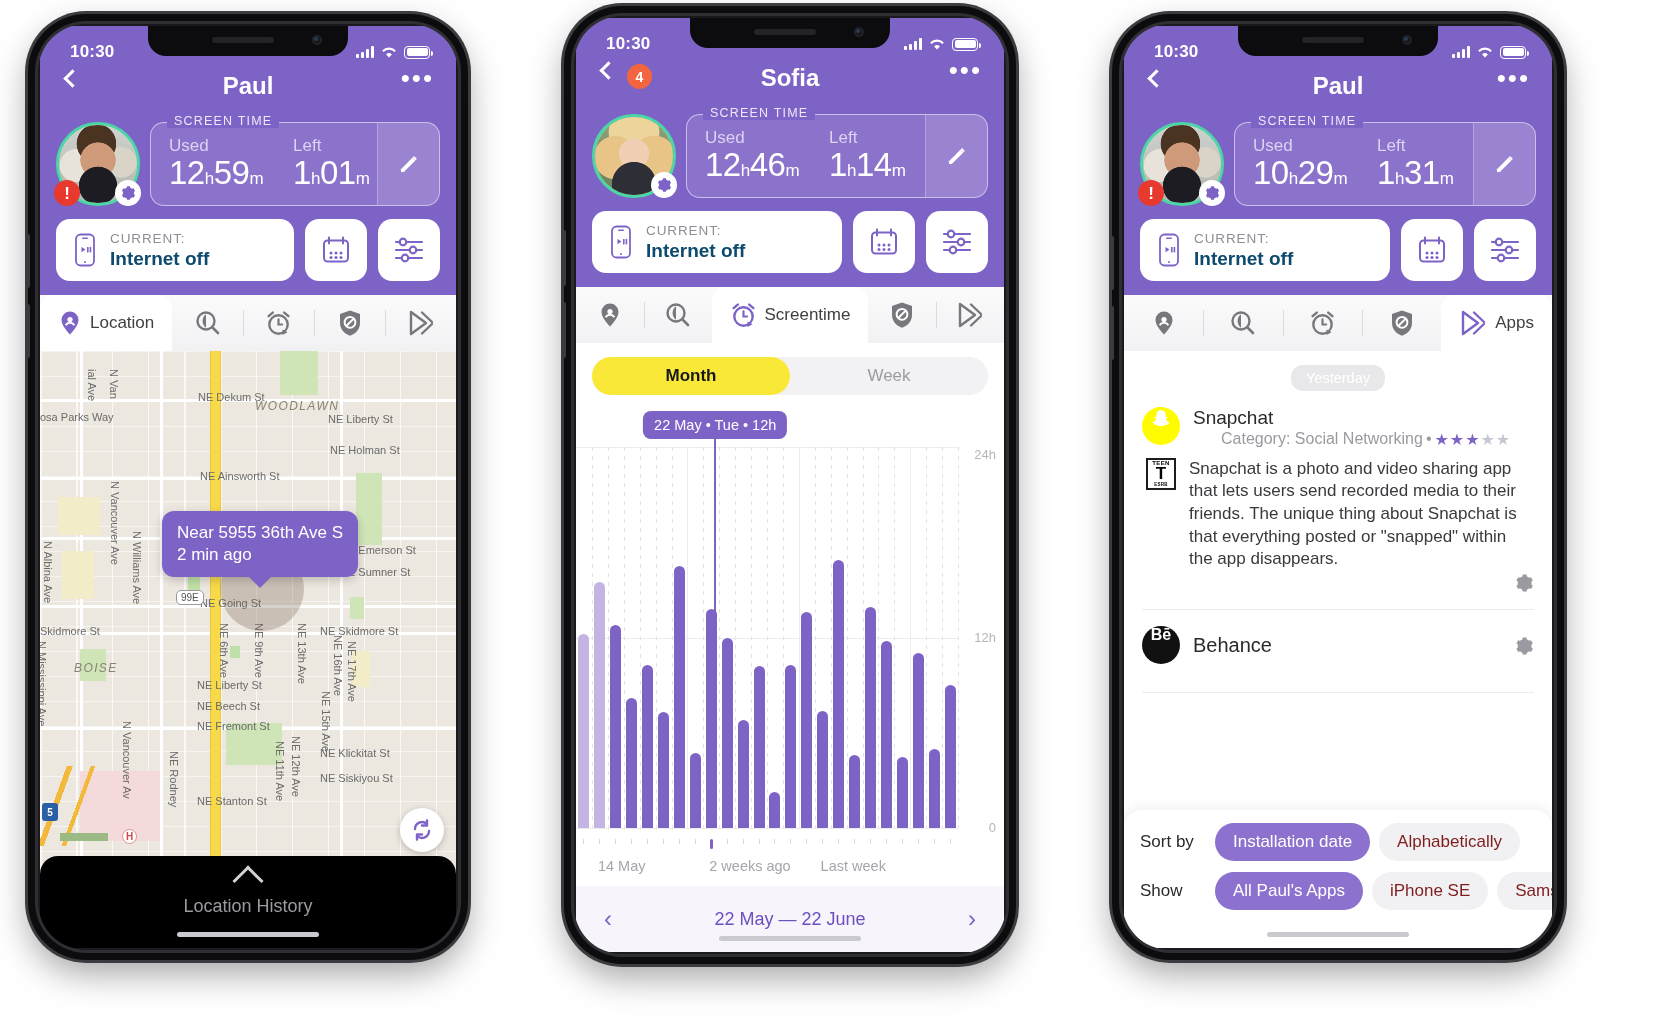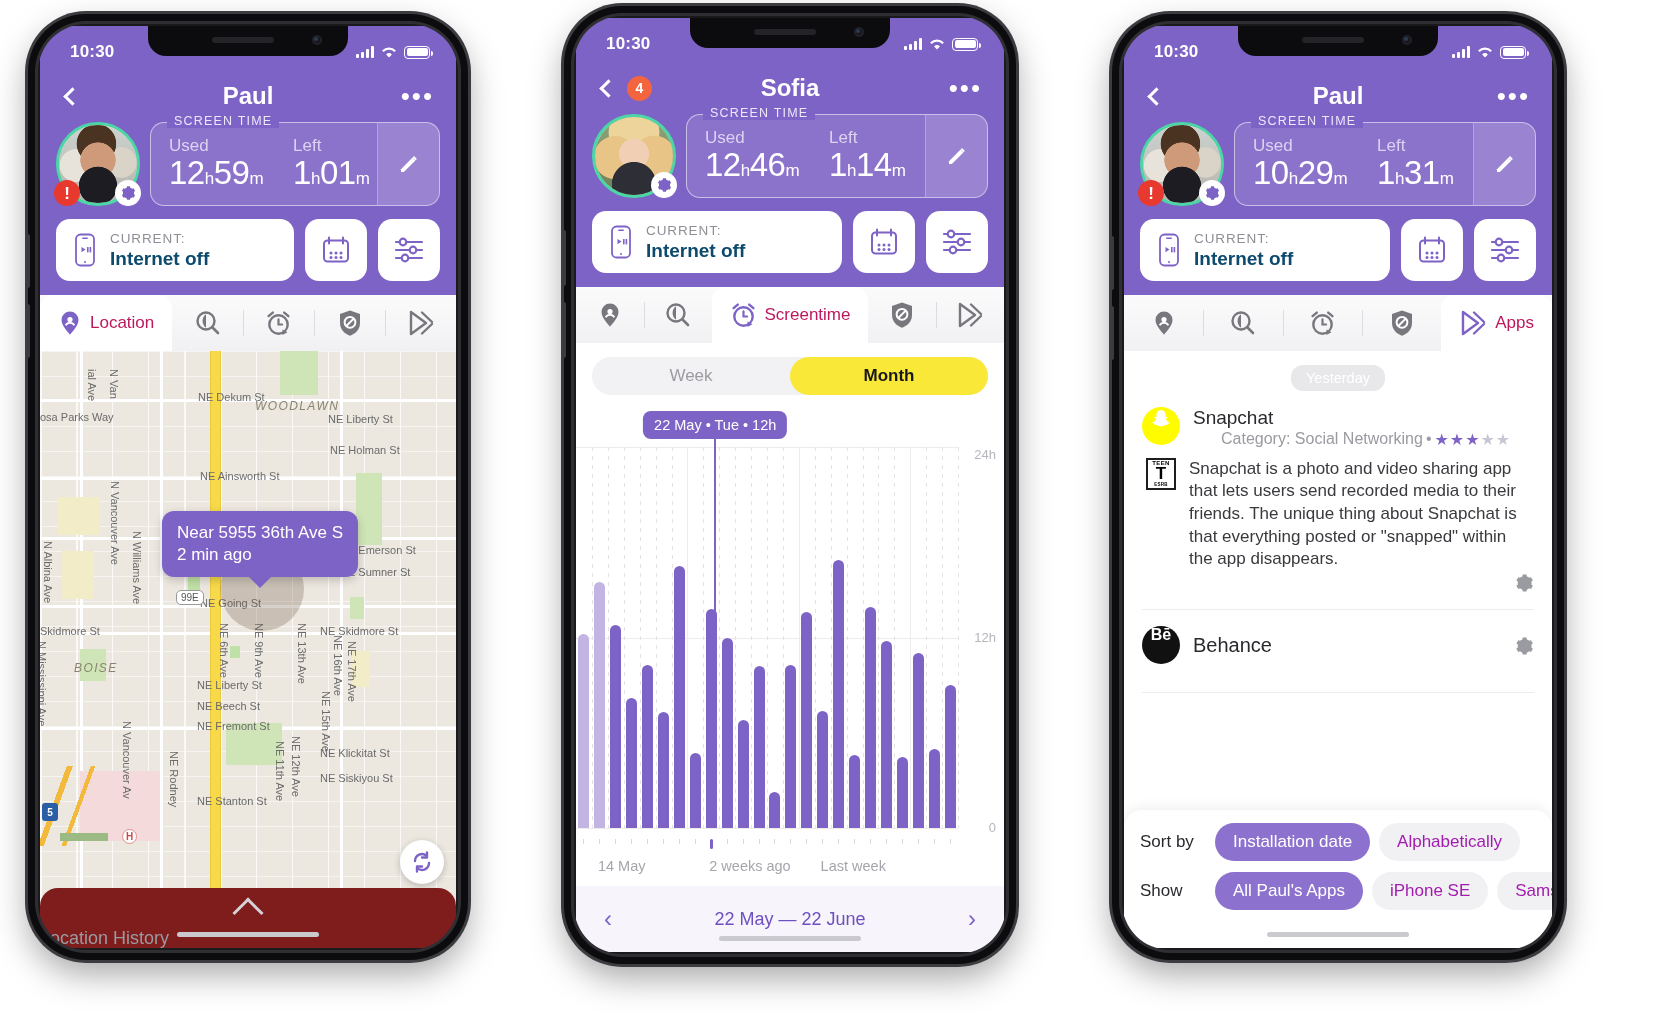--- a/index.html
+++ b/index.html
@@ -56,21 +56,21 @@
   .bars { display: flex; align-items: flex-end; gap: 2px; height: 12px; }
   .bars i { display:block; width: 3px; background: #fff; border-radius: 1px; }
   .bars i:nth-child(1){height:4px}.bars i:nth-child(2){height:6px}
   .bars i:nth-child(3){height:9px}.bars i:nth-child(4){height:12px}
   .batt { width: 26px; height: 13px; border: 1.6px solid #fff; border-radius: 4px; position: relative; }
   .batt::before{content:"";position:absolute;left:1.5px;top:1.5px;bottom:1.5px;right:1.5px;background:#fff;border-radius:2px;}
   .batt::after{content:"";position:absolute;right:-4px;top:4px;width:2px;height:5px;background:#fff;border-radius:0 2px 2px 0;}
 
   
   .hdr { background: #7E63C6; color: #fff; padding: 0 14px 14px; position: relative; }
-  .navrow { display: flex; align-items: center; height: 48px; padding: 0 8px; position: relative; }
+  .navrow { display: flex; height: 48px; padding: 0 8px; position: relative; }
   .backchev {
     width: 13px; height: 13px; border-left: 3px solid #fff; border-bottom: 3px solid #fff;
     transform: rotate(45deg); margin-left: 4px; cursor: pointer;
   }
   .navbadge {
     margin-left: 12px; width: 25px; height: 25px; border-radius: 50%;
     background: #F3653F; color: #fff; font-size: 14px; font-weight: 700;
     display: flex; align-items: center; justify-content: center;
   }
   .navtitle {
@@ -136,21 +136,21 @@
     position: relative;
   }
   .tab {
     flex: 1; display: flex; align-items: center; justify-content: center; gap: 8px;
     position: relative; cursor: pointer; color: #7a7a80;
   }
   .tab + .tab::before {
     content: ""; position: absolute; left: 0; top: 15px; bottom: 15px; width: 1px; background: #dcdce0;
   }
   .tab.active {
-    background: #fff; border-radius: 14px 14px 0 0; color: #be185d;
+    background: #fff; border-radius: 14px 14px 0 0; color: #404040;
     flex: 0 0 auto; padding: 0 18px; z-index: 3;
   }
   .tab.active::before, .tab.active + .tab::before { display: none; }
   .tab .tlabel { font-size: 17px; font-weight: 400; white-space: nowrap; }
 
   
   .mapwrap { position: relative; flex: 1; overflow: hidden; background: #ece7df; }
   .map-bg { position: absolute; inset: 0; }
   .mapstreet {
     position: absolute; font-size: 11px; color: #6b6b6b;
@@ -171,22 +171,22 @@
   .geofence {
     position: absolute; width: 84px; height: 84px; border-radius: 50%;
     background: rgba(110,90,70,.28); z-index: 6;
   }
   .refreshbtn {
     position: absolute; right: 12px; bottom: 18px; width: 44px; height: 44px;
     border-radius: 50%; background: #fff; display: flex; align-items: center; justify-content: center;
     box-shadow: 0 2px 7px rgba(0,0,0,.22); cursor: pointer; z-index: 9;
   }
   .lochistory {
-    background: #7f1d1d; padding: 12px 0 0; text-align: left; position: relative;
-    height: 60px; border-radius: 18px 18px 0 0; margin-top: -14px; z-index: 10;
+    background: #000000; padding: 12px 0 0; text-align: center; position: relative;
+    height: 92px; border-radius: 18px 18px 0 0; margin-top: -14px; z-index: 10;
   }
   .lochistory .chev {
     width: 22px; height: 22px; border-top: 3px solid #d3d3d8; border-left: 3px solid #d3d3d8;
     transform: rotate(45deg); margin: 2px auto 4px;
   }
   .lochistory .lh { font-size: 18px; color: #9a9aa1; }
 
   
   .homebar {
     position: absolute; left: 50%; transform: translateX(-50%); bottom: 11px;
@@ -259,21 +259,21 @@
   .divider { height: 1px; background: #ececee; margin: 12px 0 0; }
 
   .filterpanel {
     position: absolute; left: 0; right: 0; bottom: 0; background: #fff;
     border-radius: 18px 18px 0 0; box-shadow: 0 -2px 14px rgba(0,0,0,.07);
     padding: 13px 16px 38px 16px;
   }
   .filterrow { display: flex; align-items: center; gap: 9px; margin-bottom: 11px; }
   .filterrow .flab { font-size: 17px; color: #2a2a2e; width: 66px; flex: 0 0 66px; }
   .chip {
-    background: #f1f1f3; color: #a21caf; font-size: 17px; padding: 9px 18px;
+    background: #f1f1f3; color: #7f1d1d; font-size: 17px; padding: 9px 18px;
     border-radius: 19px; white-space: nowrap; cursor: pointer;
   }
   .chip.on { background: #8C72CE; color: #fff; }
 </style>
 </head>
 <body>
 
 <div class="stage">
 
   <div class="phone" style="left:28px; top:14px; width:440px; height:946px;">
@@ -681,22 +681,22 @@
           <svg width="28" height="28" viewBox="0 0 28 28">
               <path d="M4 3 19 14 4 25Z" fill="none" stroke="#77777d" stroke-width="2.4" stroke-linejoin="round"></path>
               <path d="M15 3.5 25 13" stroke="#77777d" stroke-width="2.4" stroke-linecap="round"></path>
               <path d="M25 15 15 24.5" stroke="#77777d" stroke-width="2.4" stroke-linecap="round"></path>
             </svg>
         </div>
       </div>
 
       <div class="stbody">
         <div class="segwrap">
+          <div class="seg on">Month</div>
           <div class="seg">Week</div>
-          <div class="seg on">Month</div>
         </div>
 
         <div class="chartarea">
           <div class="tipchip" id="p2-tip" style="left: calc(31.5923% + 4px);">22 May • Tue • 12h</div>
           <div class="tipline" id="p2-tipline" style="left: calc(31.5923% + 3px); top: 28px; height: calc(50% - 39px);"></div>
           <div class="plot" id="p2-plot">
               <div class="gridh" style="top: 0%;"></div>
               <div class="gridh" style="top: 50%;"></div>
               <div class="gridh" style="top: 100%;"></div>
               <div class="dashv" style="left: 4.16667%;"></div>

